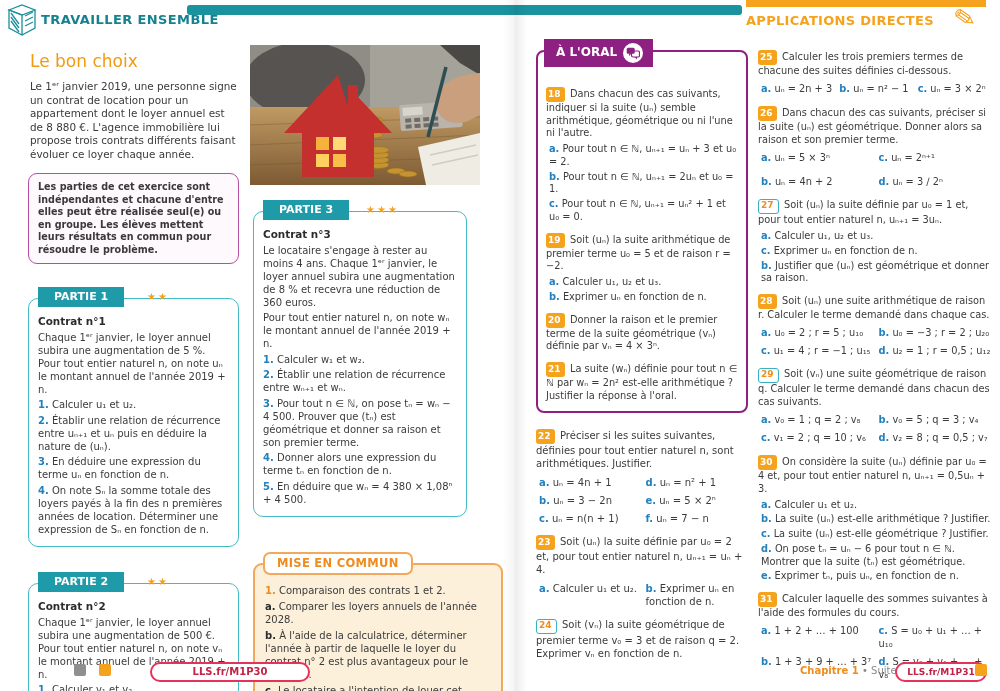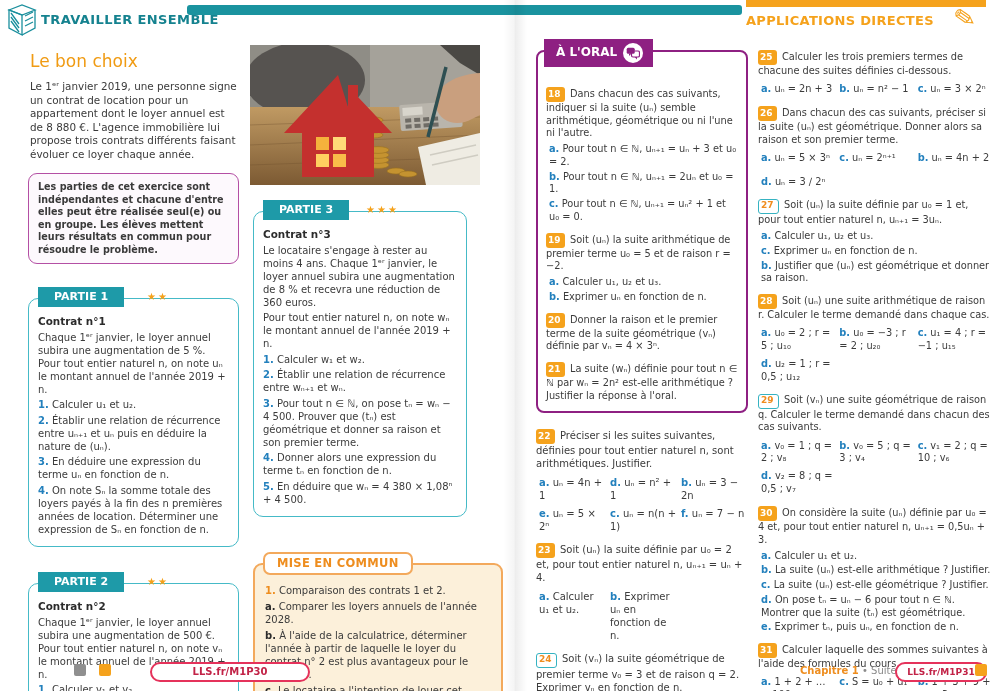--- a/index.html
+++ b/index.html
@@ -51,21 +51,21 @@
         min-height:288px;margin-top:4px;font-size:9.8px;}
   .oral-tab{position:absolute;top:-13px;left:6px;background:#8e2082;color:#fff;font-weight:bold;
             font-size:12px;padding:4px 10px 4px 12px;border-radius:0;display:flex;align-items:center;gap:6px;text-align:right;}
   .oral-ic{width:20px;height:20px;background:#fff;border-radius:50%;display:inline-flex;align-items:center;justify-content:center;}
   
   .exh{margin:9px 0 3px 0;}
   .bdg{display:inline-block;min-width:15px;height:13px;line-height:13px;background:#f5a21c;color:#fff;
        font-weight:bold;font-size:9px;text-align:left;border-radius:3px;padding:1px 2px;margin-right:5px;}
   .bdg.cor{background:#fff;color:#f08c1e;border:1.6px solid #36b3c2;line-height:11px;padding:0 2px;}
   .it{margin:2px 0 2px 3px;}
-  .g2{display:grid;grid-template-columns:1fr 1fr 1fr;gap:2px 4px;margin:4px 0 4px 3px;}
+  .g2{display:grid;grid-template-columns:1fr 1fr;gap:2px 4px;margin:4px 0 4px 3px;}
   .g3{display:grid;grid-template-columns:1fr 1fr 1fr;gap:2px 4px;margin:4px 0 4px 3px;}
   .g2 p,.g3 p{margin:1.5px 0;}
   
   .f-sq{position:absolute;width:12px;height:12px;border-radius:2px;}
   .pill{position:absolute;border:2px solid #e5325b;border-radius:11px;background:#fff;color:#c22347;
         font-weight:bold;font-size:10px;text-align:center;line-height:16px;height:16px;}
   .f-or{position:absolute;font-weight:bold;color:#ee8d1e;font-size:10px;}
   .f-gr{position:absolute;color:#8a8a8a;font-size:10px;}
 </style>
 </head>

